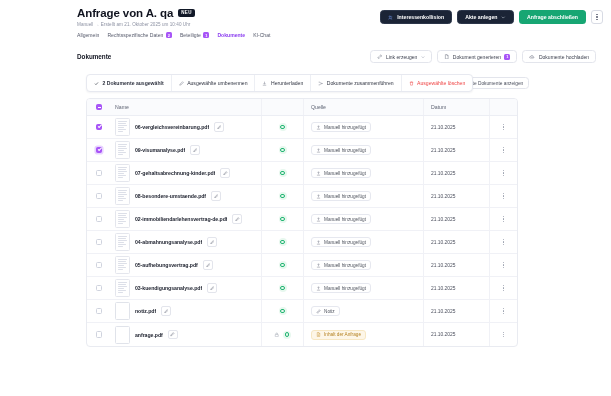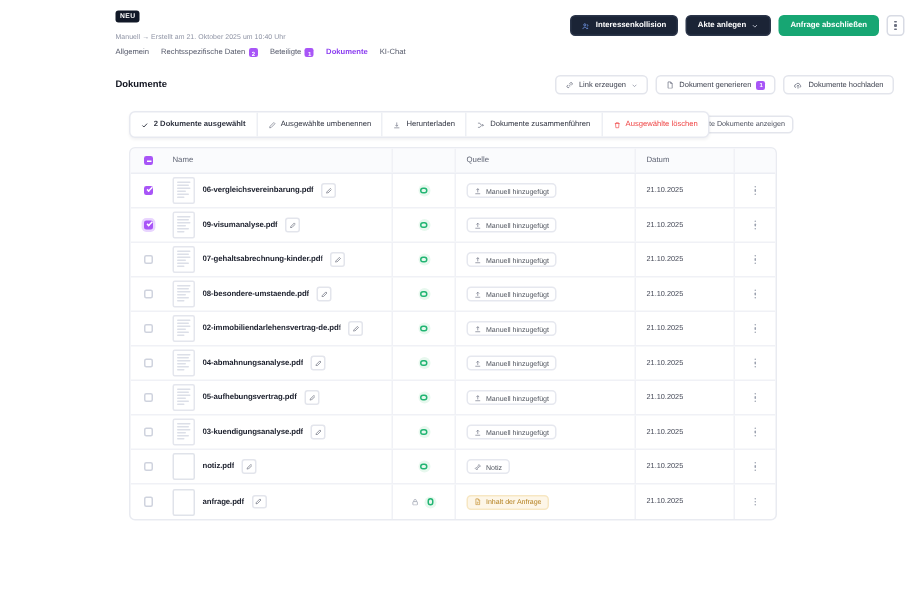--- a/index.html
+++ b/index.html
@@ -145,20 +145,21 @@
   .rowmenu i { width:1.2px; height:1.2px; background:#9aa0ae; border-radius:50%; display:block; }
   svg { display:block; }
 </style>
 </head>
 <body>
 
 <div class="page">
 
   <div class="header">
     <div class="title-wrap">
+      <div class="title">Anfrage von A. qa</div>
       <div class="new-badge">NEU</div>
     </div>
     <div class="subtitle">Manuell → Erstellt am 21. Oktober 2025 um 10:40 Uhr</div>
 
     <div class="tabs">
       <div class="tab">
         <span>Allgemein</span>
       </div>
       <div class="tab">
         <span>Rechtsspezifische Daten</span>

